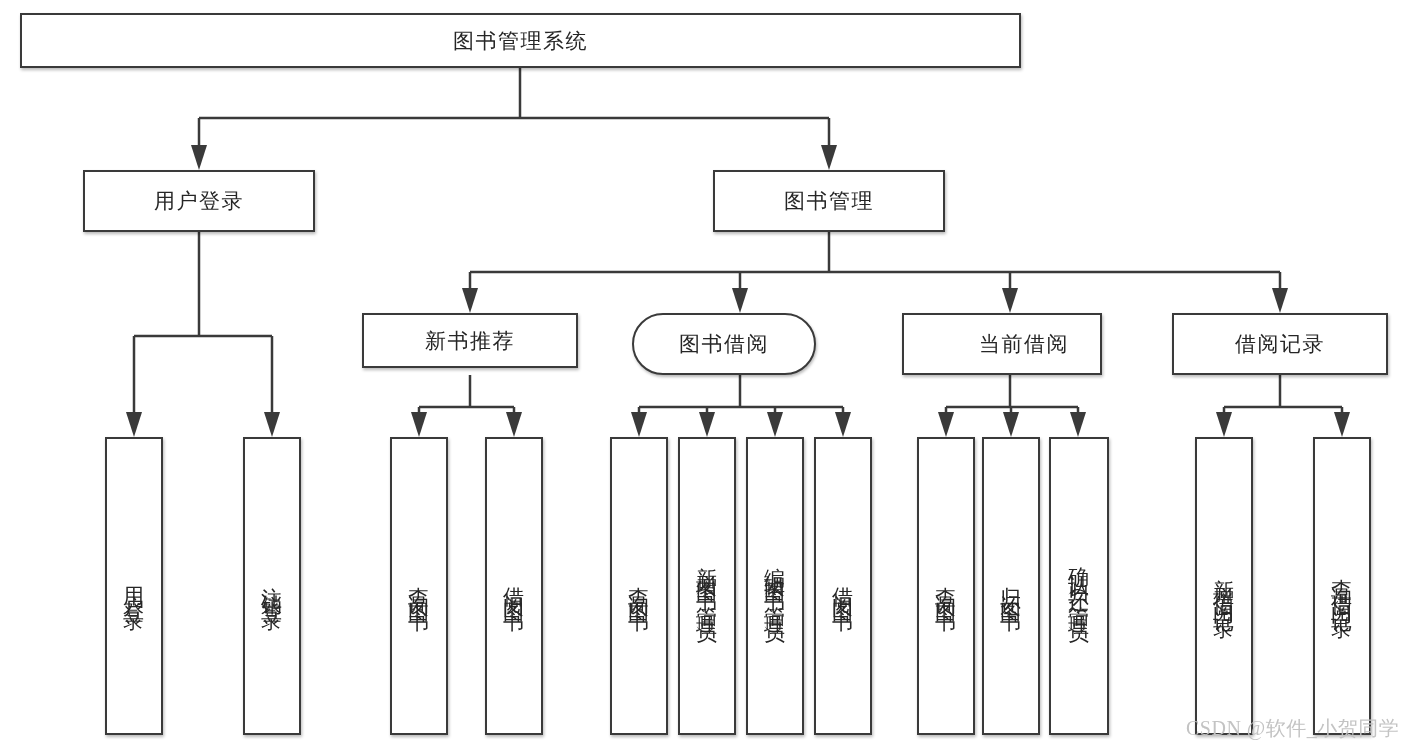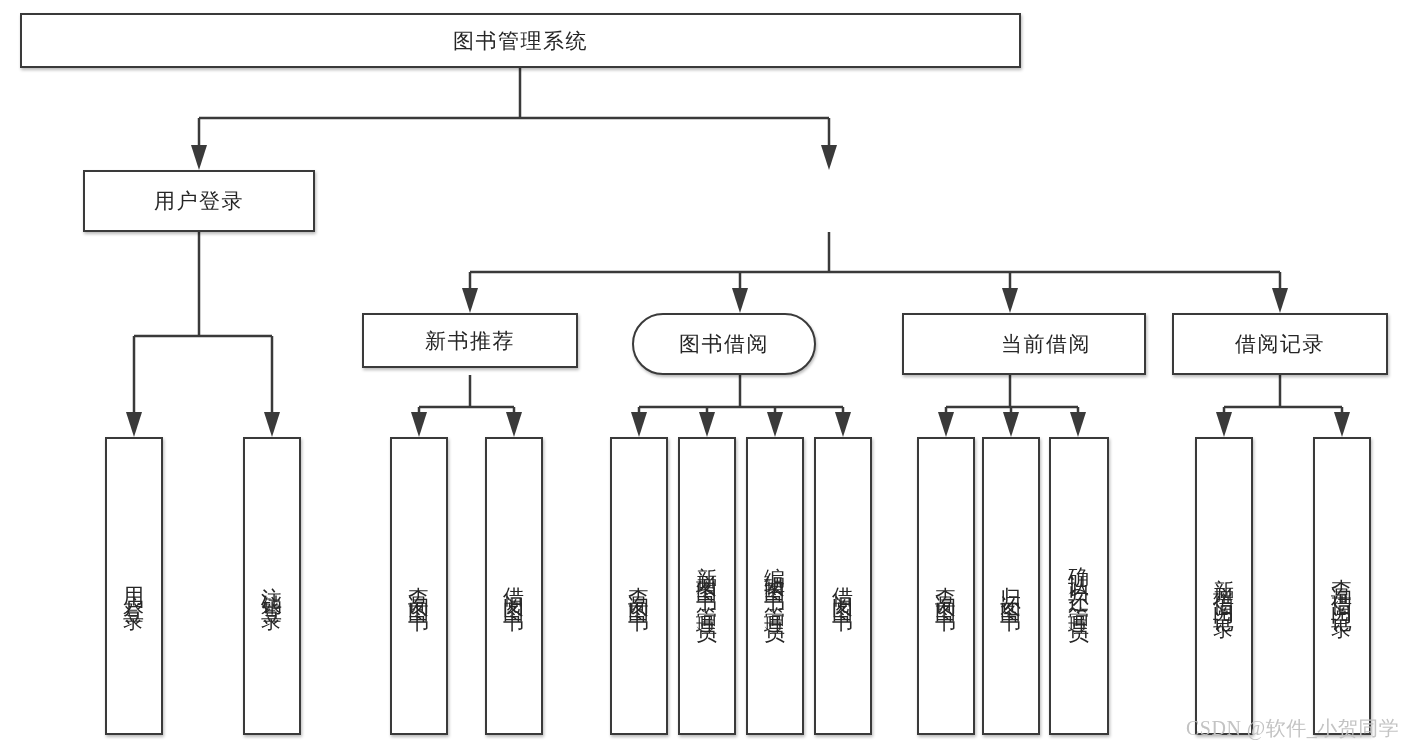--- a/index.html
+++ b/index.html
@@ -123,24 +123,25 @@
       <line class="ln" x1="1224" y1="407" x2="1224" y2="415"></line>
       <polygon class="ah" points="1216,412 1232,412 1224,437"></polygon>
       <line class="ln" x1="1342" y1="407" x2="1342" y2="415"></line>
       <polygon class="ah" points="1334,412 1350,412 1342,437"></polygon>
     </g>
   </svg>
 
   <div class="node" style="left:20px; top:13px; width:1001px; height:55px;">图书管理系统</div>
 
   <div class="node" style="left:83px; top:170px; width:232px; height:62px;">用户登录</div>
+  <div class="node" style="left:713px; top:170px; width:232px; height:62px;">图书管理</div>
 
   <div class="node" style="left:362px; top:313px; width:216px; height:55px;">新书推荐</div>
   <div class="node" style="left:632px; top:313px; width:184px; height:62px;border-radius:31px;">图书借阅</div>
-  <div class="node" style="left:902px; top:313px; width:244px; height:62px;padding-left:44px;">当前借阅</div>
+  <div class="node" style="left:902px; top:313px; width:200px; height:62px;padding-left:44px;">当前借阅</div>
   <div class="node" style="left:1172px; top:313px; width:216px; height:62px;">借阅记录</div>
 
   <div class="node" style="left:105px; top:437px; width:58px; height:298px;">
     <span class="vtext">用户登录</span>
   </div>
   <div class="node" style="left:243px; top:437px; width:58px; height:298px;">
     <span class="vtext">注销登录</span>
   </div>
 
   <div class="node" style="left:390px; top:437px; width:58px; height:298px;">

